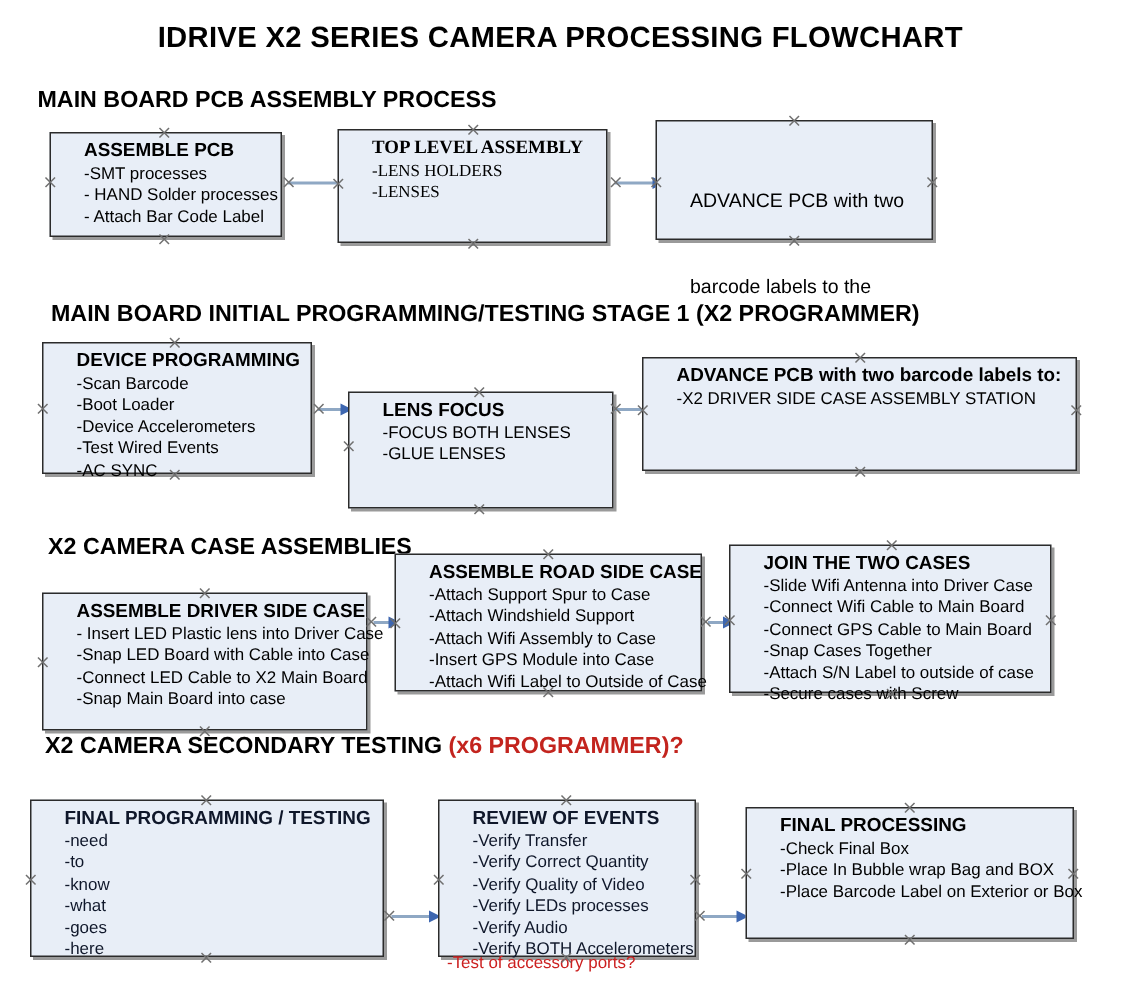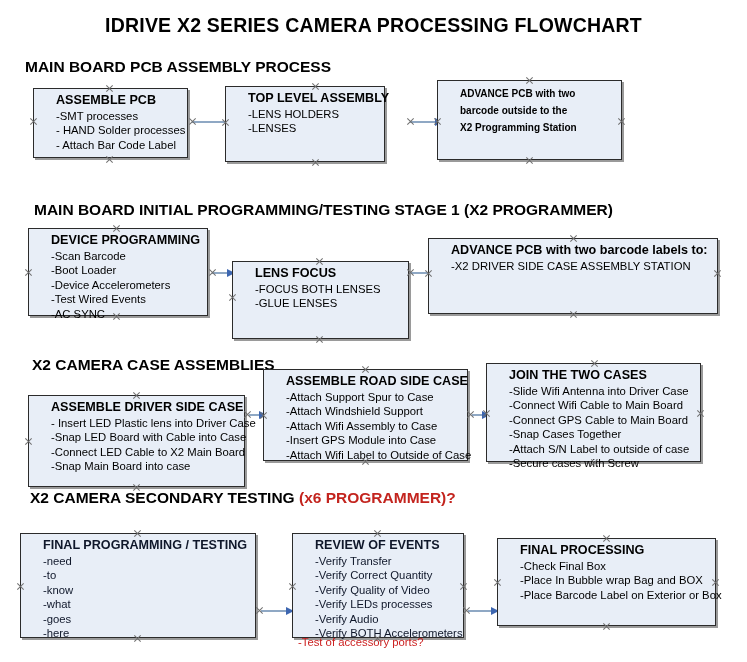--- a/index.html
+++ b/index.html
@@ -45,21 +45,21 @@
     font-weight:bold;
     line-height:15px;
     white-space:nowrap;
     margin-bottom:1px;
   }
   .box .ln{
     font-size:11.3px;
     line-height:14.4px;
     white-space:nowrap;
   }
-  .box.allbold .ln{font-weight:bold;font-size:10px;line-height:17px;}
+  .box.allbold .ln{font-weight:normal;font-size:13px;line-height:17px;margin-top:40px;}
   .box.red .hdr,.box.red .ln{color:#0f172a;}
   .overflow-line{
     position:absolute;
     left:5px;
     font-size:11.3px;
     line-height:14.4px;
     white-space:nowrap;
     color:#cc2020;
   }
 
@@ -110,35 +110,35 @@
     <div class="ln">- HAND Solder processes</div>
     <div class="ln">- Attach Bar Code Label</div>
     <div class="hx" style="left:-5px;top:28px;"></div>
     <div class="hx" style="left:71px;top:-5px;"></div>
     <div class="hx" style="left:71px;top:66px;"></div>
   </div>
 
   <div class="arrow" style="left:192px;top:121px;width:42px;"></div>
   <div class="hx" style="left:188px;top:117px;"></div>
 
-  <div class="box" style="left:225px;top:86px;width:160px;height:76px;">
+  <div class="box" style="left:225px;top:86px;width:180px;height:76px;font-family:Liberation Serif, serif;">
     <div class="hdr">TOP LEVEL ASSEMBLY</div>
     <div class="ln">-LENS HOLDERS</div>
     <div class="ln">-LENSES</div>
     <div class="hx" style="left:-5px;top:31px;"></div>
     <div class="hx" style="left:85px;top:-5px;"></div>
     <div class="hx" style="left:85px;top:71px;"></div>
   </div>
 
   <div class="arrow" style="left:410px;top:121px;width:32px;"></div>
   <div class="hx" style="left:406px;top:117px;"></div>
 
   <div class="box allbold" style="left:437px;top:80px;width:185px;height:80px;">
     <div class="ln">ADVANCE PCB with two</div>
-    <div class="ln">barcode outside to the</div>
+    <div class="ln">barcode labels to the</div>
     <div class="ln"> X2 Programming Station</div>
     <div class="hx" style="left:-5px;top:36px;"></div>
     <div class="hx" style="left:179px;top:36px;"></div>
     <div class="hx" style="left:87px;top:-5px;"></div>
     <div class="hx" style="left:87px;top:75px;"></div>
   </div>
 
   <div class="section-head" style="left:34px;top:201px;">MAIN BOARD INITIAL PROGRAMMING/TESTING STAGE 1 (X2 PROGRAMMER)</div>
 
   <div class="box" style="left:28px;top:228px;width:180px;height:88px;">

